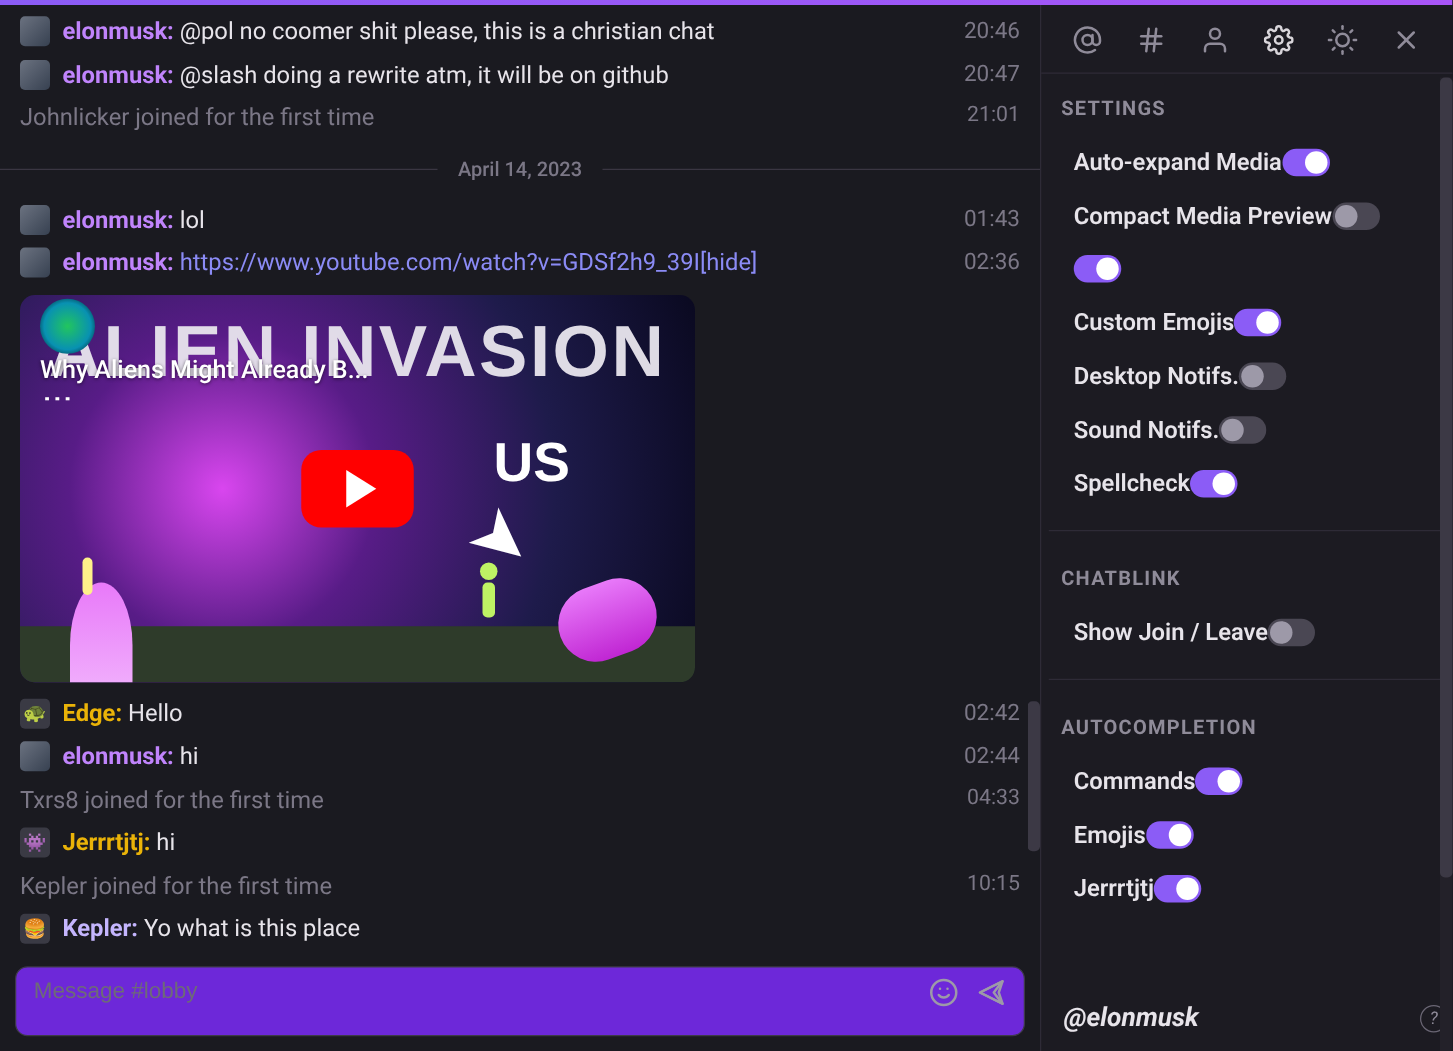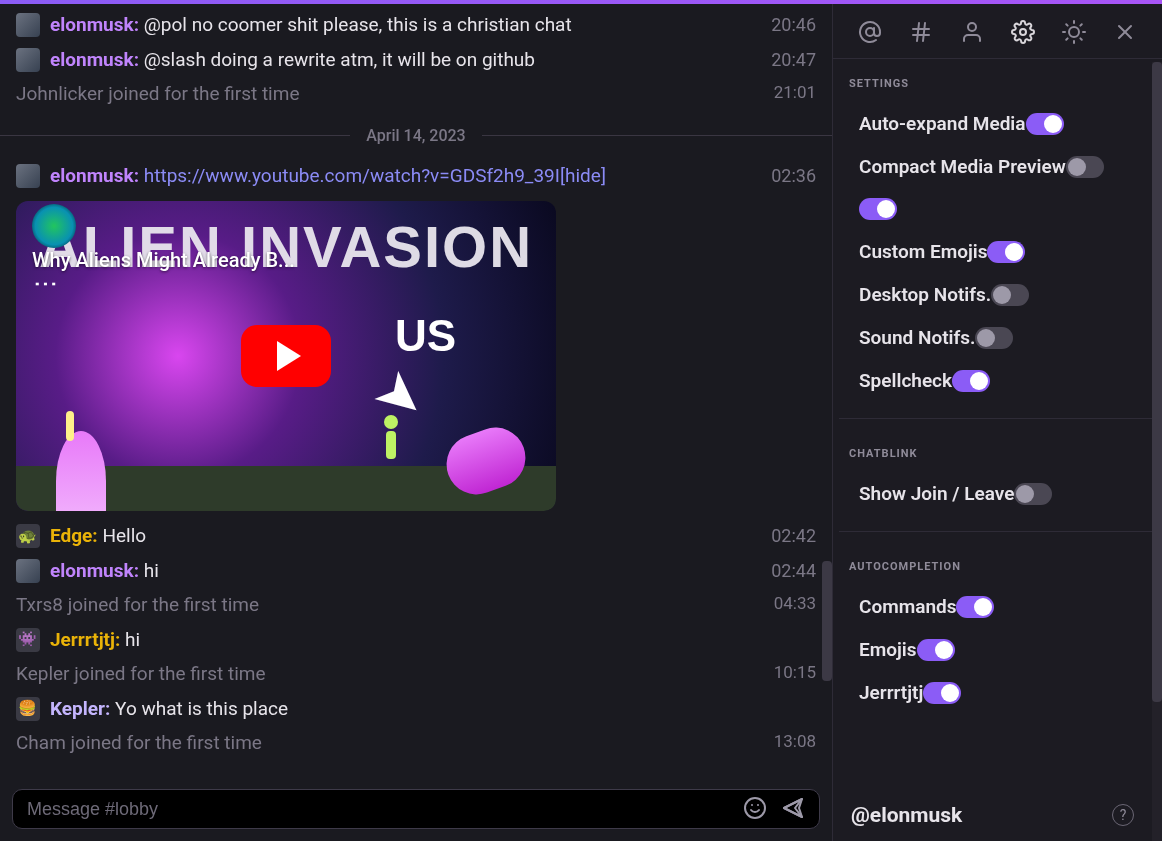--- a/index.html
+++ b/index.html
@@ -37,41 +37,41 @@
   .embed .us-text { position:absolute; top:110px; right:100px; font-size:44px; font-weight:900; color:#fff; font-family: Impact, sans-serif; }
   .embed .arrow { position:absolute; top:160px; right:130px; font-size:58px; color:#fff; transform:rotate(40deg); }
   .embed .person { position:absolute; bottom:40px; right:150px; width:30px; height:56px; }
   .embed .person .head { width:14px; height:14px; background:#bef264; border-radius:50%; margin:0 auto; }
   .embed .person .body { width:10px; height:28px; background:#bef264; margin:2px auto 0; border-radius:4px; }
   .embed .claw1 { position:absolute; bottom:0; left:40px; width:50px; height:80px; background:linear-gradient(180deg,#e879f9,#f0abfc); border-radius: 40px 40px 0 0 / 80px 80px 0 0; }
   .embed .claw1::after{content:"";position:absolute;top:-20px;left:10px;width:8px;height:30px;background:#fef08a;border-radius:4px;}
   .embed .claw2 { position:absolute; bottom:20px; right:30px; width:80px; height:60px; background:linear-gradient(180deg,#e879f9,#c026d3); border-radius: 40px; transform:rotate(-20deg);}
   .embed .ground { position:absolute; bottom:0; left:0; right:0; height:45px; background:#2e3b2a; }
   .composer { padding: 10px 12px 12px 12px; }
-  .composer-box { display: flex; align-items: flex-end; background: #000000; border: 1px solid #3e3a49; border-radius: 10px; padding: 8px 14px; height: 40px; }
+  .composer-box { display: flex; align-items: flex-start; background: #6d28d9; border: 1px solid #3e3a49; border-radius: 10px; padding: 8px 14px; height: 56px; }
   .composer-box input { flex: 1; background: transparent; border: none; outline: none; color: #d8d5da; font-size: 18px; }
   .composer-box input::placeholder { color: #6e6a78; }
   .composer-icon { color: #9d99a8; margin-left: 14px; display:flex; }
   .sidebar { width: 330px; border-left: 1px solid #2e2b37; background: #1c1b22; display: flex; flex-direction: column; position: relative; }
   .sidebar-scroll-track { position:absolute; right:0; top:58px; bottom:0; width:10px; background:#232129; }
   .sidebar-scroll-thumb { position:absolute; right:0; top:58px; width:10px; height:640px; background:#3c3945; border-radius:4px; }
   .sidebar-tabs { display: flex; align-items: center; justify-content: space-around; padding: 12px 12px 10px 12px; border-bottom: 1px solid #2e2b37; }
   .sidebar-tabs .tab-icon { color: #8f8b99; display:flex; padding:4px; }
   .sidebar-section { padding: 18px 16px 6px 16px; }
-  .sidebar-section-header { color: #8f8b99; font-size: 11px; font-weight: 700; letter-spacing: 1px; margin-bottom: 12px; }
+  .sidebar-section-header { color: #8f8b99; font-size: 16px; font-weight: 700; letter-spacing: 1px; margin-bottom: 12px; }
   .setting-row { display: flex; align-items: center; padding: 10px 0 10px 10px; }
   .setting-row .label { color: #e7e4ea; font-size: 19px; font-weight: 600; }
   .toggle { width: 38px; height: 22px; border-radius: 11px; position: relative; flex-shrink:0; }
   .toggle .knob { position: absolute; top: 2px; width: 18px; height: 18px; border-radius: 50%; background: #fff; }
   .toggle.on { background: #8b5cf6; }
   .toggle.on .knob { right: 2px; }
   .toggle.off { background: #4a4753; }
   .toggle.off .knob { left: 2px; background: #9d99a8; }
   .section-divider { height: 1px; background: #2e2b37; margin: 10px 6px; }
-  .sidebar-footer { margin-top: auto; display: flex; align-items: center; justify-content: space-between; padding: 12px 28px 14px 18px; }
+  .sidebar-footer { margin-top: auto; display: flex; align-items: center; justify-content: space-between; padding: 12px 4px 14px 18px; font-style: italic; }
   .sidebar-footer .handle { color: #e7e4ea; font-size: 21px; font-weight: 700; }
   .sidebar-footer .help { color: #8f8b99; border: 1.5px solid #6a6674; border-radius: 50%; width: 22px; height: 22px; display: flex; align-items: center; justify-content: center; font-size: 14px; }
   svg { width: 24px; height: 24px; stroke: currentColor; fill: none; stroke-width: 2; stroke-linecap: round; stroke-linejoin: round; }
   .scrollbar-vert { position:absolute; right:0; top:0; bottom:60px; width:10px; }
   .scrollbar-thumb-chat { position:absolute; right:0; width:10px; height:120px; bottom:100px; background:#3c3945; border-radius:4px; }
 </style>
 </head>
 <body>
 <div class="top-accent"></div>
 <div class="app">
@@ -92,20 +92,25 @@
           <span class="sys-text">Johnlicker joined for the first time</span>
           <span class="timestamp">21:01</span>
         </div>
         <div class="date-divider">
           <div class="line"></div>
           <div class="label">April 14, 2023</div>
           <div class="line"></div>
         </div>
         <div class="msg-row">
           <div class="avatar" style="background: linear-gradient(135deg, rgb(107, 114, 128), rgb(55, 65, 81));"></div>
+          <div class="body"><span class="username u-purple">elonmusk:</span> <span class="text">lol</span></div>
+          <span class="timestamp">01:43</span>
+        </div>
+        <div class="msg-row">
+          <div class="avatar" style="background: linear-gradient(135deg, rgb(107, 114, 128), rgb(55, 65, 81));"></div>
           <div class="body"><span class="username u-purple">elonmusk:</span> <span class="link">https://www.youtube.com/watch?v=GDSf2h9_39I</span><span class="hide-tag">[hide]</span></div>
           <span class="timestamp">02:36</span>
         </div>
         <div class="embed">
           <div class="bg-text">ALIEN INVASION</div>
           <div class="ground"></div>
           <div class="claw1"></div>
           <div class="claw2"></div>
           <div class="us-text">US</div>
           <div class="arrow">➤</div>

